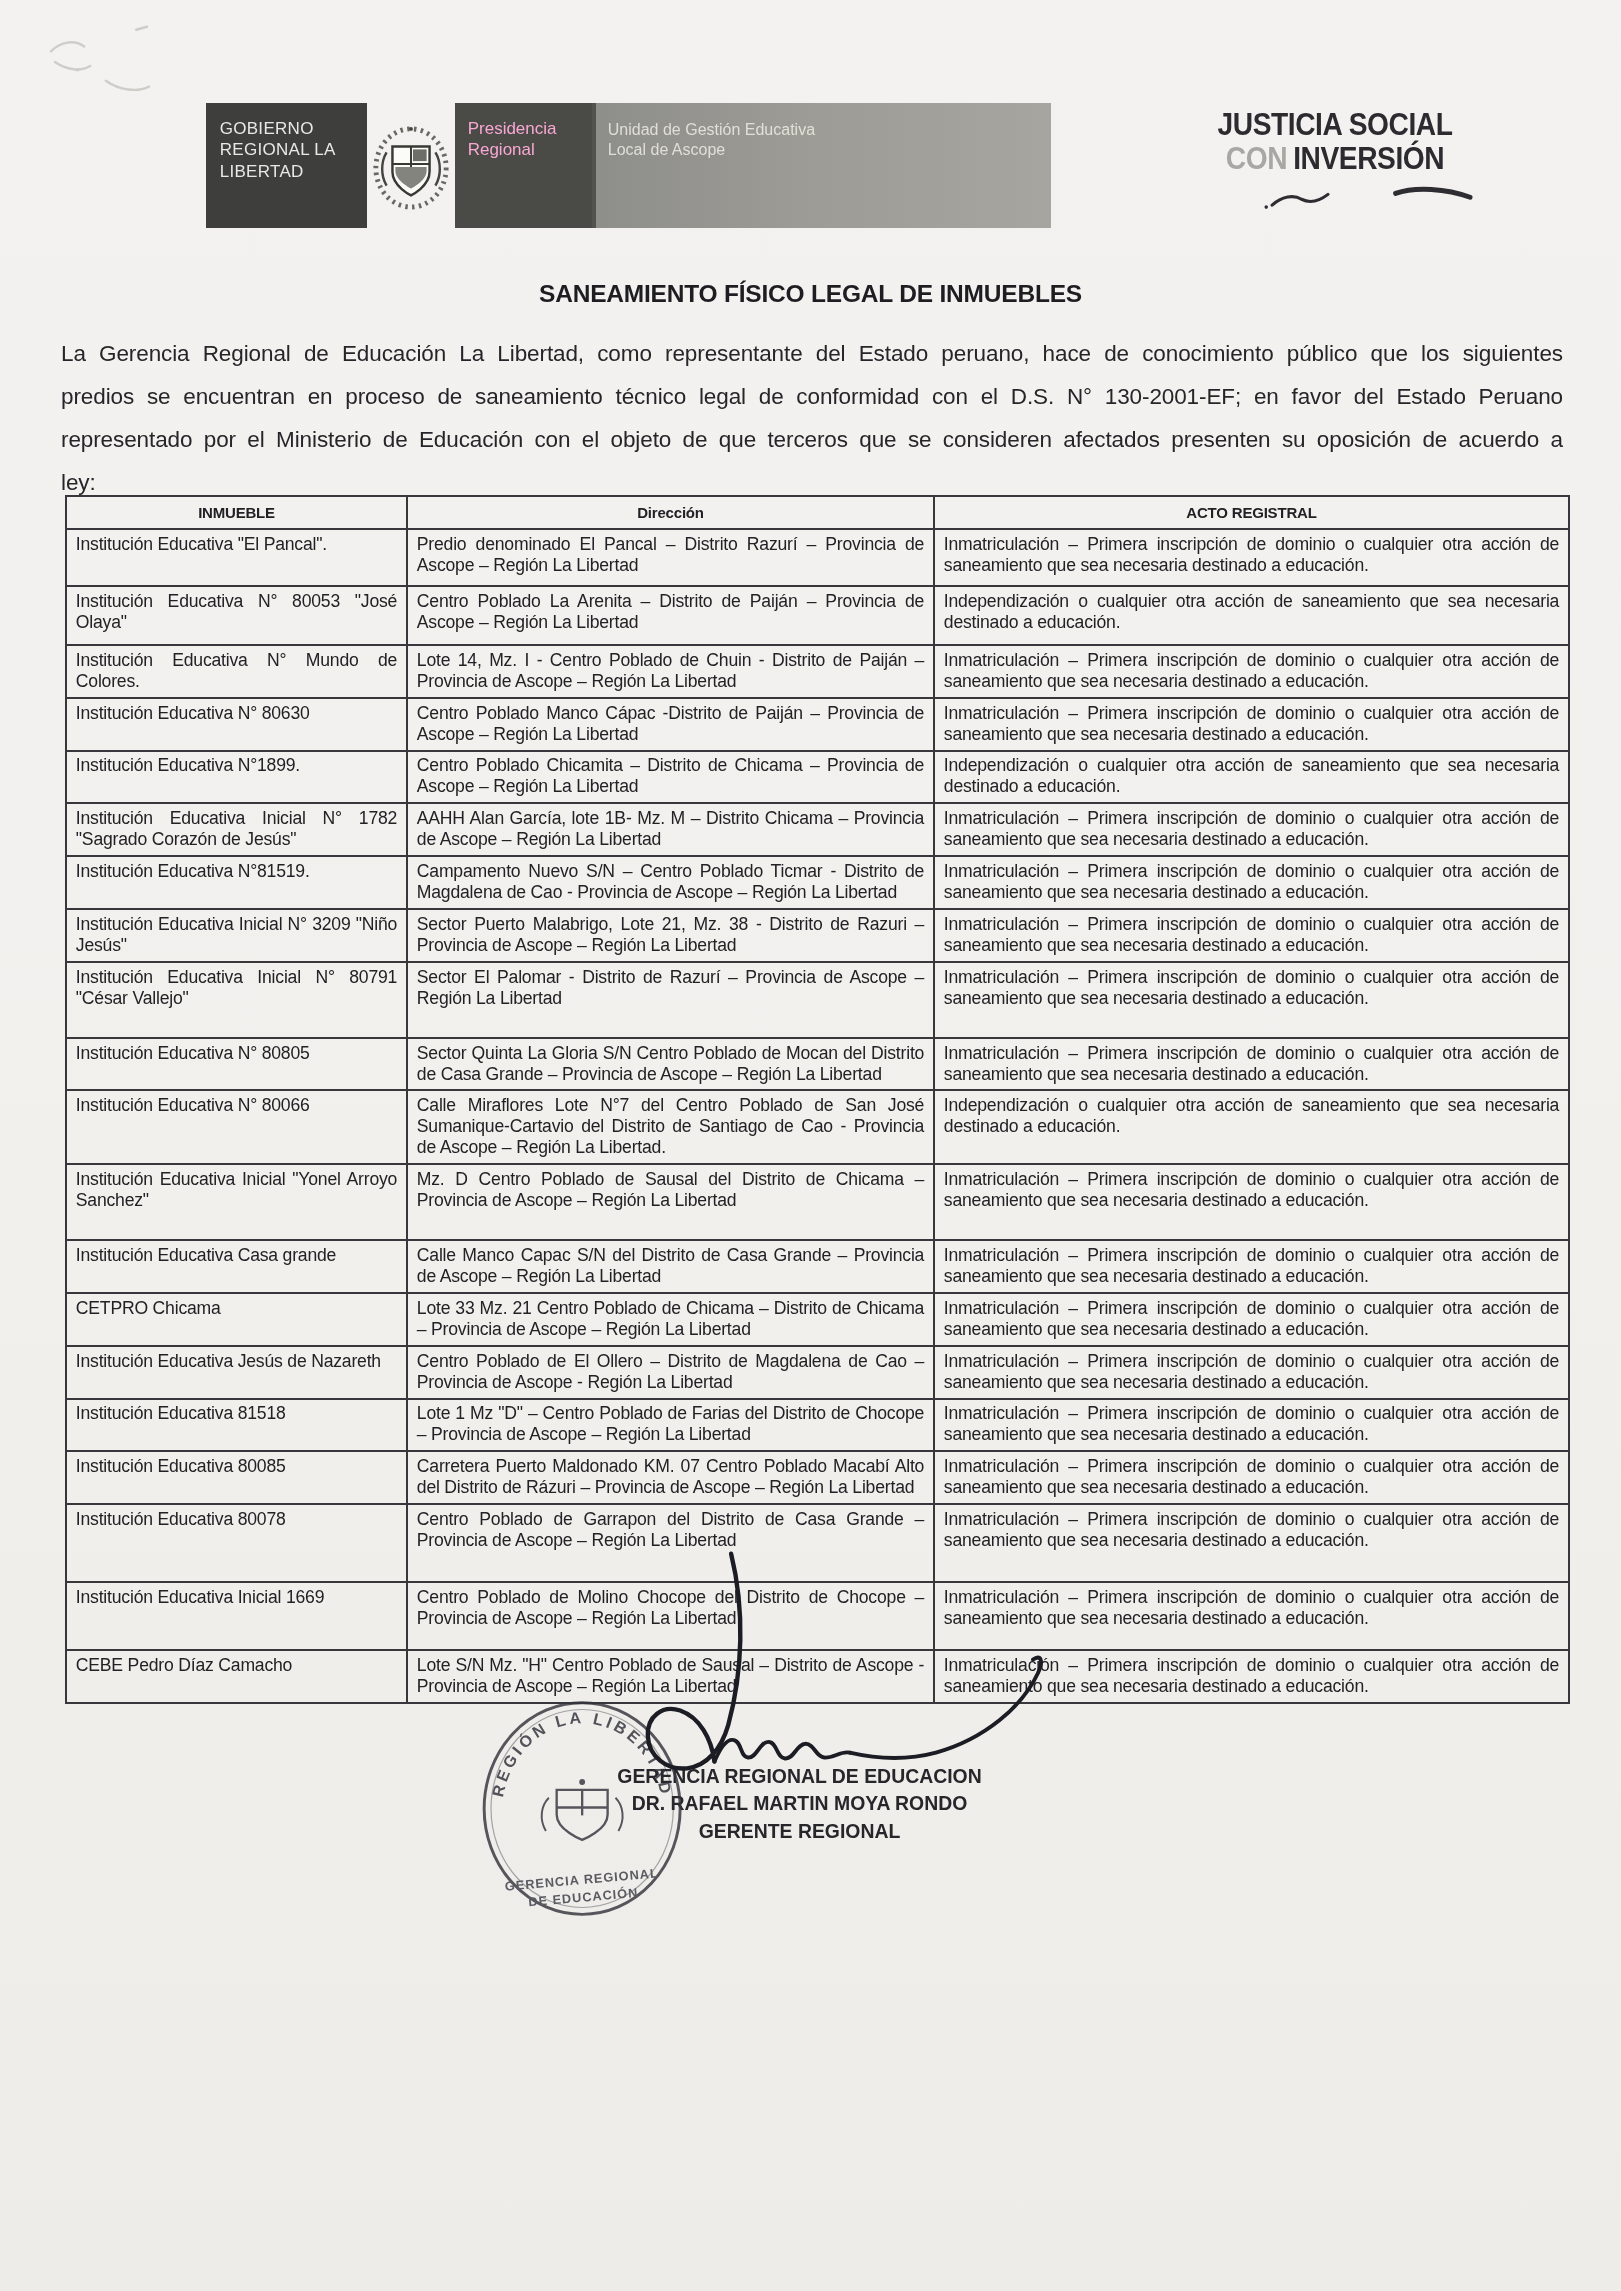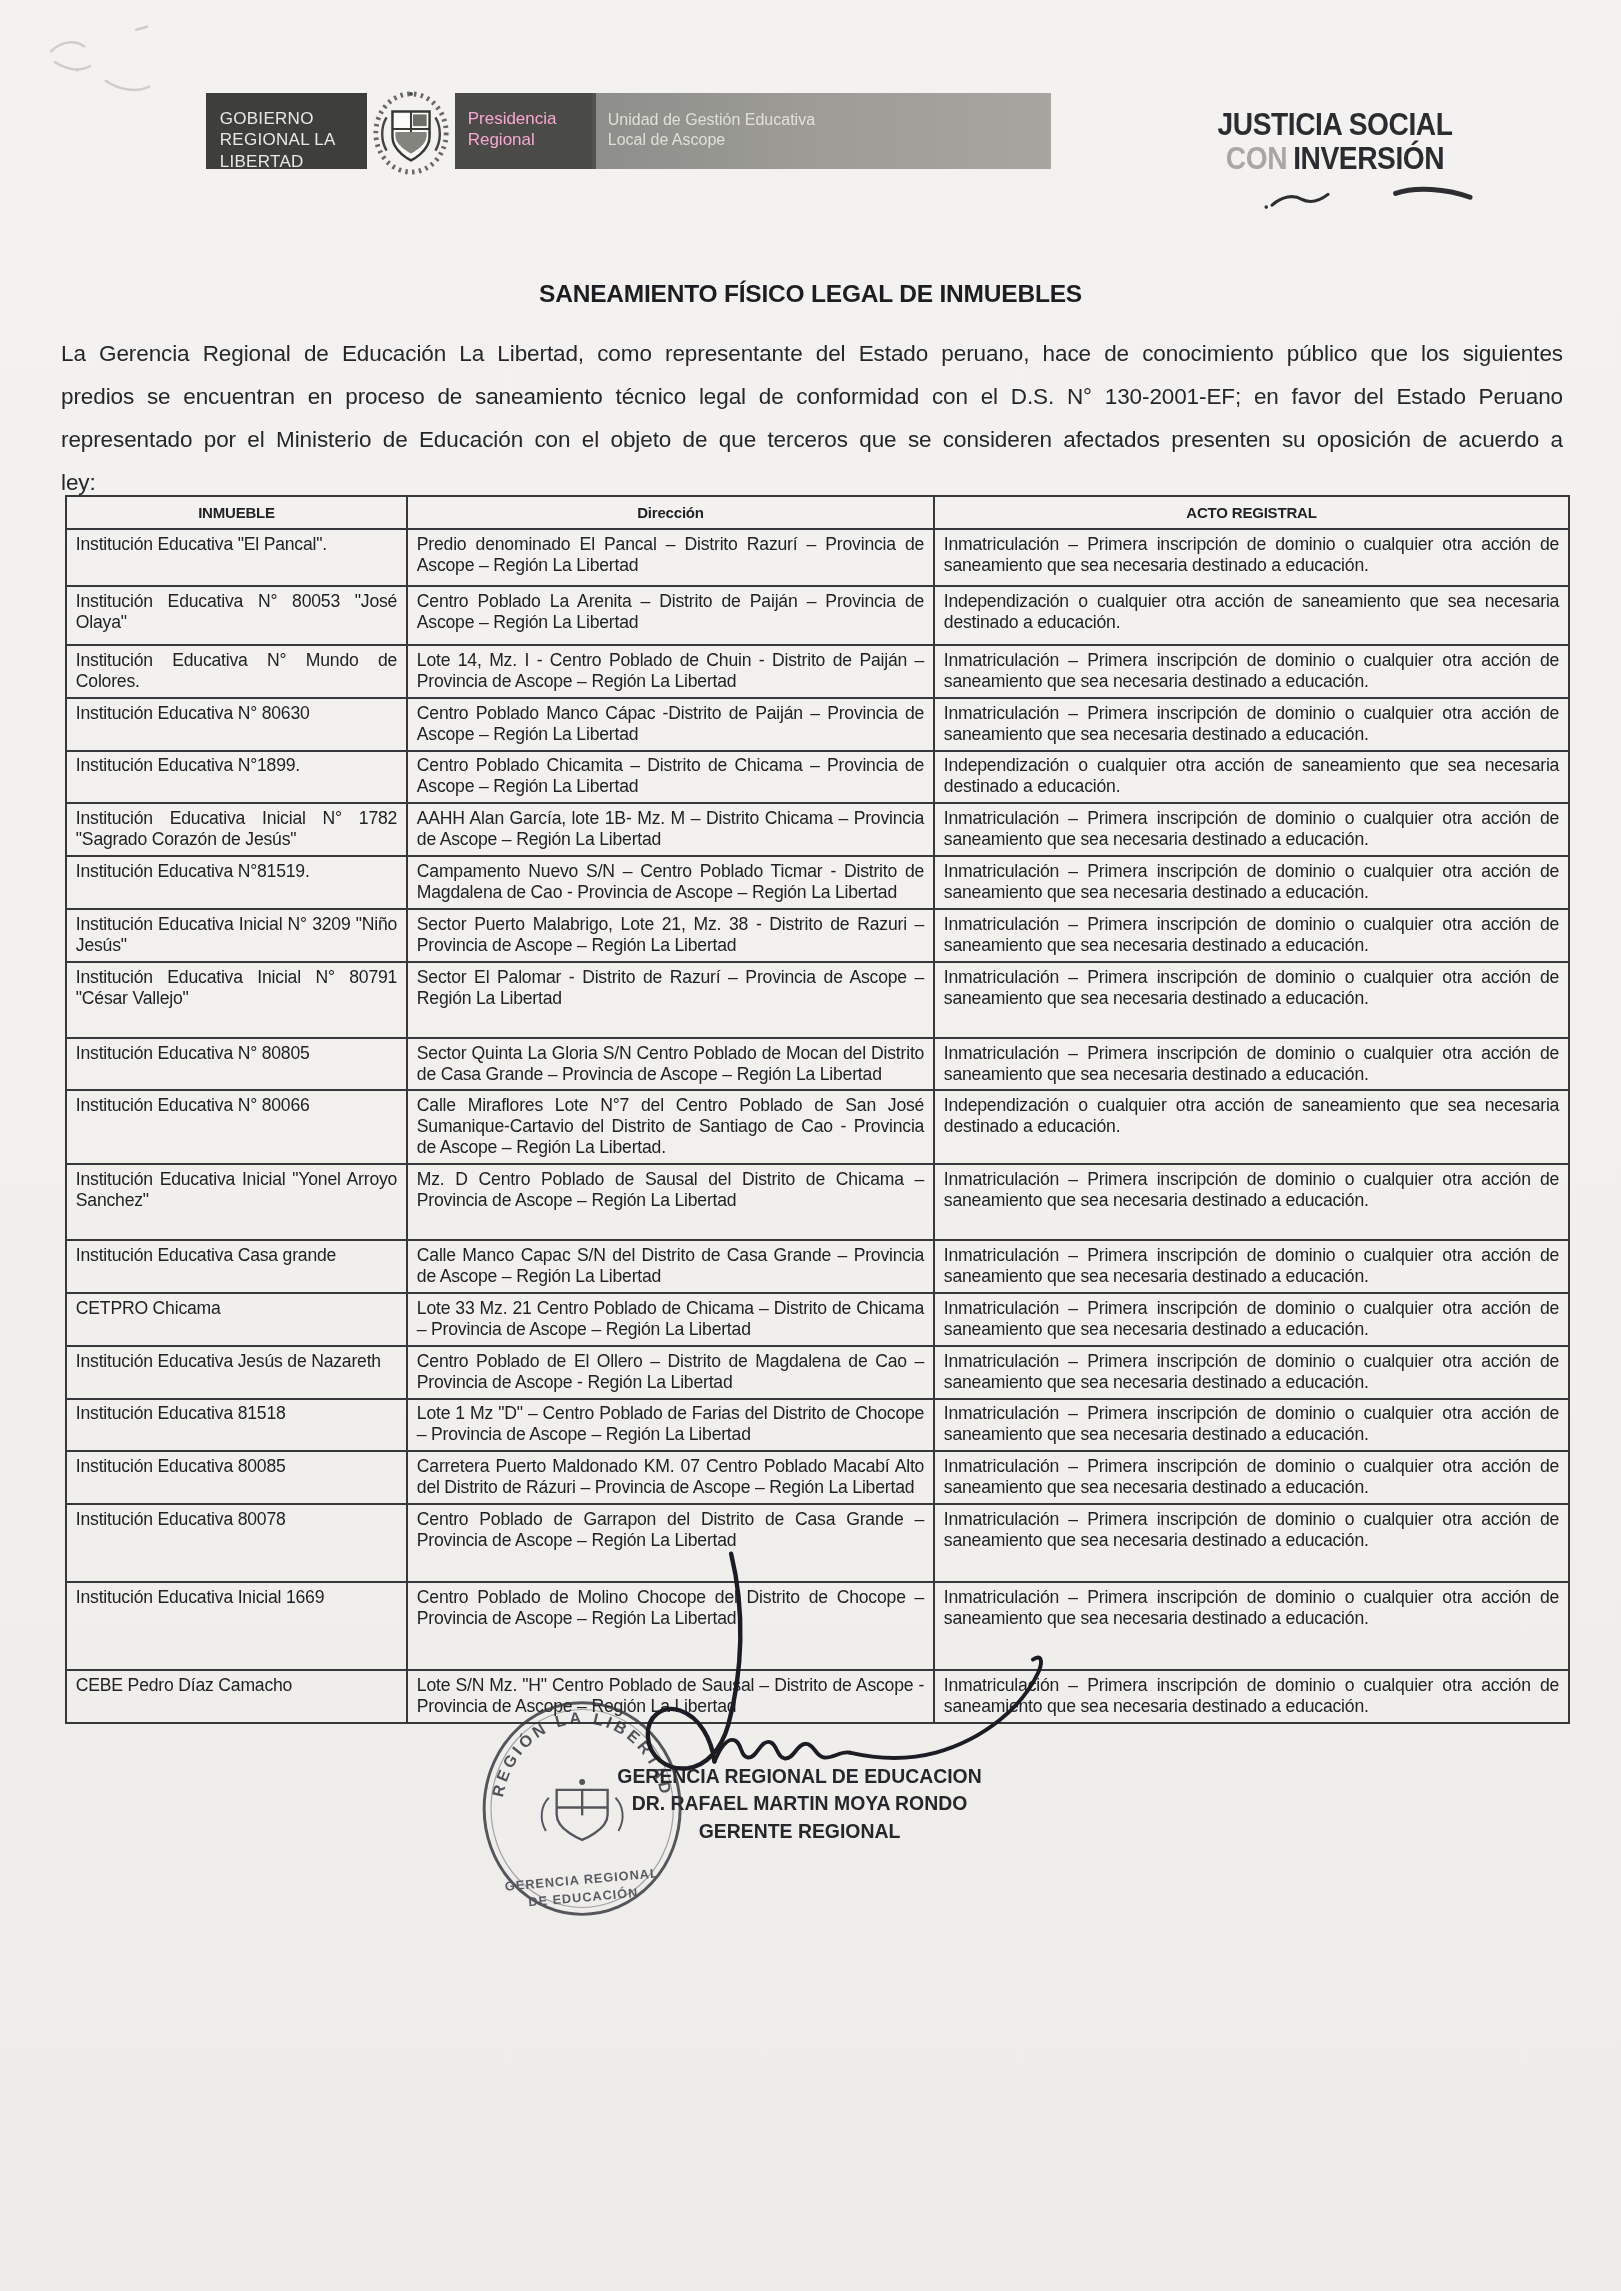--- a/index.html
+++ b/index.html
@@ -2,21 +2,21 @@
 <html><head>
 <meta charset="utf-8">
 <style>
   html,body{margin:0;padding:0;background:#d8d7d4;}
   .page{
     position:relative;width:1621px;height:2292px;overflow:hidden;
     background:linear-gradient(180deg,#f3f2f0 0%,#f1f0ed 50%,#edece9 100%);
     font-family:"Liberation Sans",sans-serif;color:#232327;
   }
   
-  .header{position:absolute;left:206px;top:93px;height:76px;display:flex;align-items:stretch;}
+  .header{position:absolute;left:206px;top:103px;height:125px;display:flex;align-items:stretch;}
   .hbox{box-sizing:border-box;}
   .hbox1{width:161px;background:#3e3e3c;color:#e9e9e4;font-size:17px;line-height:21.6px;padding:14.7px 7.8px 0 13.7px;letter-spacing:0.3px;}
   .seal-slot{width:88px;display:flex;align-items:center;justify-content:center;}
   .hbox2{width:137px;background:#4a4a47;color:#f9a8d4;font-size:17px;line-height:21.6px;padding:14.7px 7.8px 0 12.7px;}
   .gray-strip{width:455px;background:linear-gradient(90deg,#8e8e8a 0%,#9c9b96 45%,#a6a5a0 100%);border-left:4.9px solid #53534e;display:flex;}
   .gray-strip .gtxt{font-size:16px;line-height:20.6px;color:rgba(240,240,232,.82);filter:blur(0.6px);}
   .gs1{width:196px;padding:16.7px 5.9px 0 17.6px;}
   .gs2{width:235px;padding:16.7px 5.9px 0 11.8px;}
   
   .slogan{position:absolute;left:1198px;top:108px;width:274px;text-align:center;font-weight:bold;
@@ -40,21 +40,21 @@
                 vertical-align:top;text-align:justify;text-align-last:left;letter-spacing:-0.2px;color:#222226;}
   .doc-table tbody tr{height:47px;}
   .doc-table tbody tr:nth-child(1){height:57px;}
   .doc-table tbody tr:nth-child(2){height:59px;}
   .doc-table tbody tr:nth-child(5){height:49px;padding-left:26px;}
   .doc-table tbody tr:nth-child(9){height:76px;}
   .doc-table tbody tr:nth-child(11){height:71px;}
   .doc-table tbody tr:nth-child(12){height:76px;}
   .doc-table tbody tr:nth-child(13){height:51px;margin-left:24px;}
   .doc-table tbody tr:nth-child(18){height:78px;}
-  .doc-table tbody tr:nth-child(19){height:88px;}
+  .doc-table tbody tr:nth-child(19){height:68px;}
   .doc-table tbody tr:nth-child(20){height:41px;}
   
   .sig-text{position:absolute;left:584px;top:1763px;width:431px;text-align:center;
             font-weight:bold;font-size:20px;line-height:27.4px;color:#26262b;transform:scaleX(.97);}
   
   .overlay{position:absolute;left:0;top:0;width:1621px;height:2292px;pointer-events:none;}
 </style>
 </head>
 <body>
 

